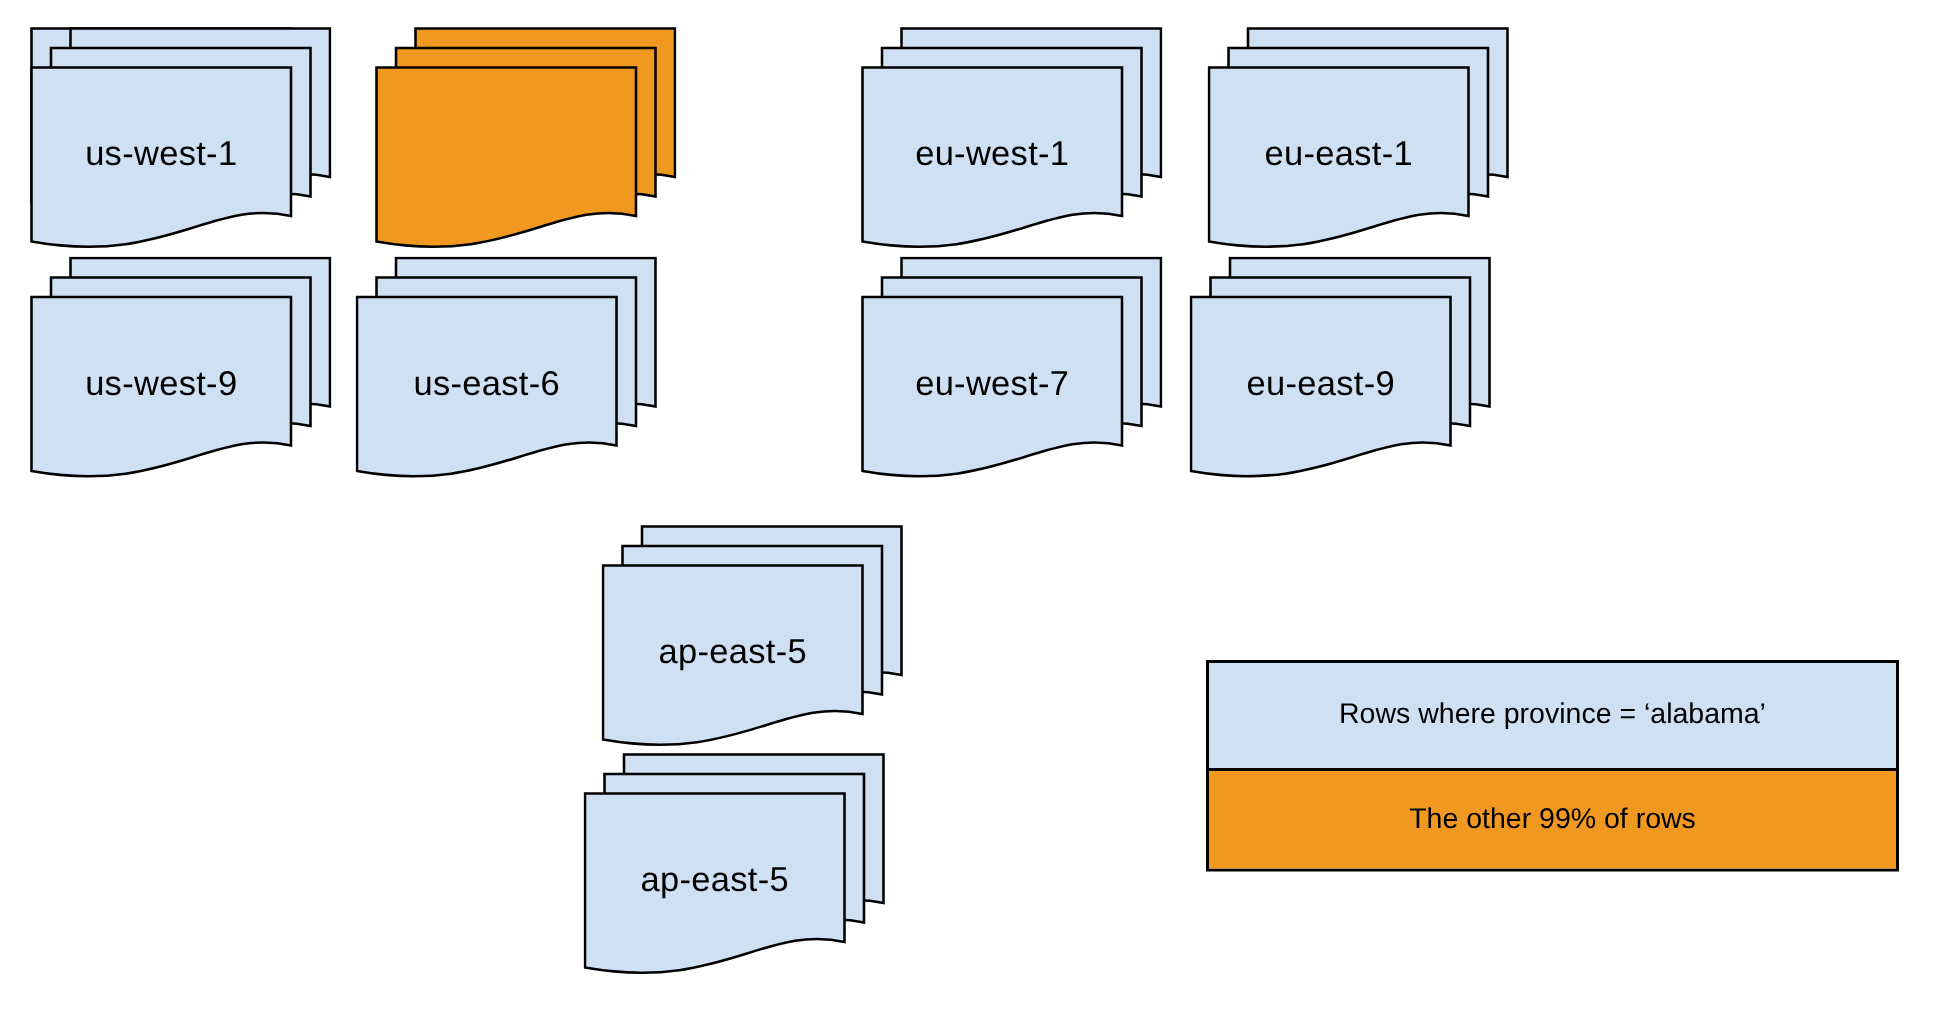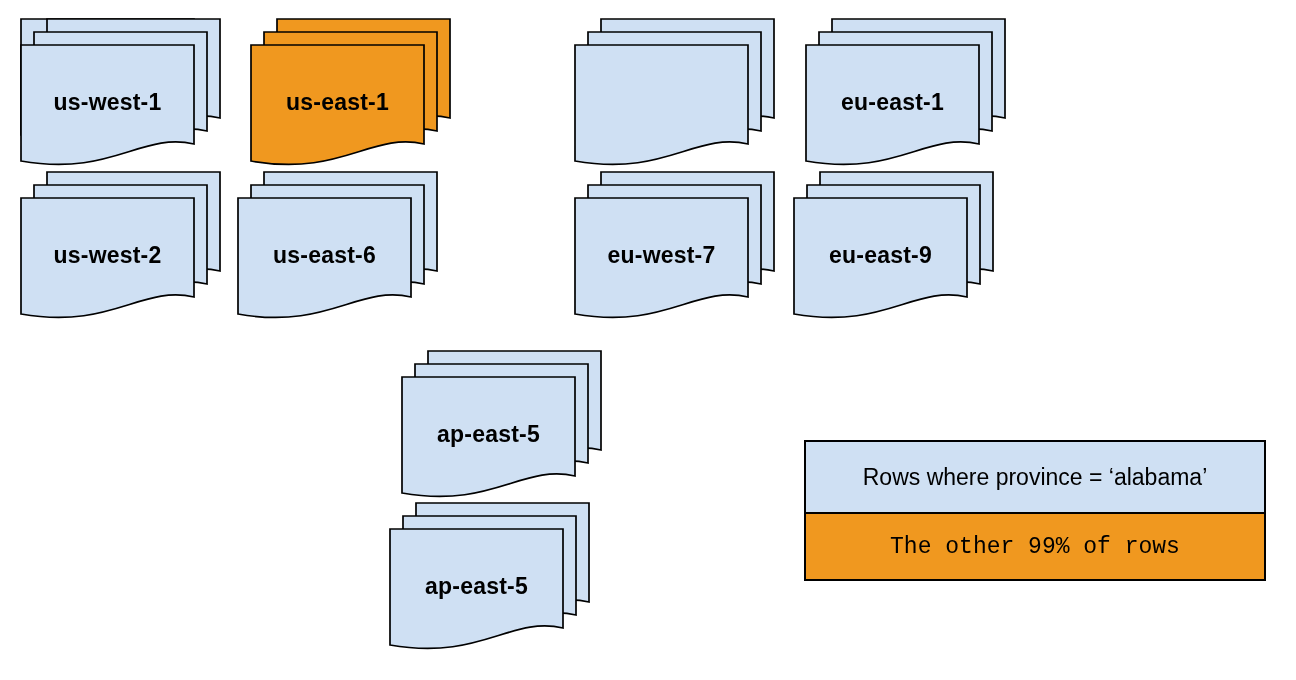--- a/index.html
+++ b/index.html
@@ -15,21 +15,20 @@
     font-family:"Liberation Sans", sans-serif;
     position:relative;
     overflow:hidden;
     color:#000;
   }
   .hidden-defs{position:absolute;width:0;height:0;overflow:hidden;}
   .stack{
     position:absolute;
     width:186px;
     height:153px;
-    font-weight:bold;
   }
   .stack .sheet{
     fill:var(--blue);
     stroke:var(--stroke);
     stroke-width:1.7;
   }
   .stack[data-variant="orange"] .sheet{
     fill:var(--orange);
   }
   .stack-label{
@@ -52,24 +51,24 @@
     width:462px;
     height:141px;
     border:2px solid var(--stroke);
     display:grid;
     grid-template-rows:70px 1fr;
   }
   .legend-row{
     display:flex;
     align-items:center;
     justify-content:center;
-    font-size:23px;
+    font-size:19px;
   }
   .legend-row[data-variant="blue"]{background:var(--blue);}
-  .legend-row[data-variant="orange"]{background:var(--orange);border-top:2px solid var(--stroke);font-family:Liberation Mono, monospace;}
+  .legend-row[data-variant="orange"]{background:var(--orange);border-top:2px solid var(--stroke);}
 </style>
 </head>
 <body>
 
 <svg class="hidden-defs" aria-hidden="true">
   <defs>
     <path id="docpath" d="M1,1 L174,1 L174,100 C121,88 91,133 1,117 Z"></path>
   </defs>
 </svg>
 
@@ -82,47 +81,47 @@
   </svg>
   <div class="stack-label">us-west-1</div>
 </div>
 
 <div class="stack" style="left:250px;top:18px" data-variant="orange">
   <svg width="201" height="153" viewBox="0 0 201 153">
     <use href="#docpath" class="sheet" transform="translate(26,0)"></use>
     <use href="#docpath" class="sheet" transform="translate(13,13)"></use>
     <use href="#docpath" class="sheet" transform="translate(0,26)"></use>
   </svg>
-  <div class="stack-label">us-east-1</div>
 </div>
 
 <div class="stack" style="left:574px;top:18px" data-variant="blue">
   <svg width="201" height="153" viewBox="0 0 201 153">
     <use href="#docpath" class="sheet" transform="translate(26,0)"></use>
     <use href="#docpath" class="sheet" transform="translate(13,13)"></use>
     <use href="#docpath" class="sheet" transform="translate(0,26)"></use>
   </svg>
+  <div class="stack-label">eu-west-1</div>
 </div>
 
 <div class="stack" style="left:805px;top:18px" data-variant="blue">
   <svg width="201" height="153" viewBox="0 0 201 153">
     <use href="#docpath" class="sheet" transform="translate(26,0)"></use>
     <use href="#docpath" class="sheet" transform="translate(13,13)"></use>
     <use href="#docpath" class="sheet" transform="translate(0,26)"></use>
   </svg>
   <div class="stack-label">eu-east-1</div>
 </div>
 
 <div class="stack" style="left:20px;top:171px" data-variant="blue">
   <svg width="201" height="153" viewBox="0 0 201 153">
     <use href="#docpath" class="sheet" transform="translate(26,0)"></use>
     <use href="#docpath" class="sheet" transform="translate(13,13)"></use>
     <use href="#docpath" class="sheet" transform="translate(0,26)"></use>
   </svg>
-  <div class="stack-label">us-west-2</div>
+  <div class="stack-label">us-west-9</div>
 </div>
 
 <div class="stack" style="left:237px;top:171px" data-variant="blue">
   <svg width="201" height="153" viewBox="0 0 201 153">
     <use href="#docpath" class="sheet" transform="translate(26,0)"></use>
     <use href="#docpath" class="sheet" transform="translate(13,13)"></use>
     <use href="#docpath" class="sheet" transform="translate(0,26)"></use>
   </svg>
   <div class="stack-label">us-east-6</div>
 </div>

